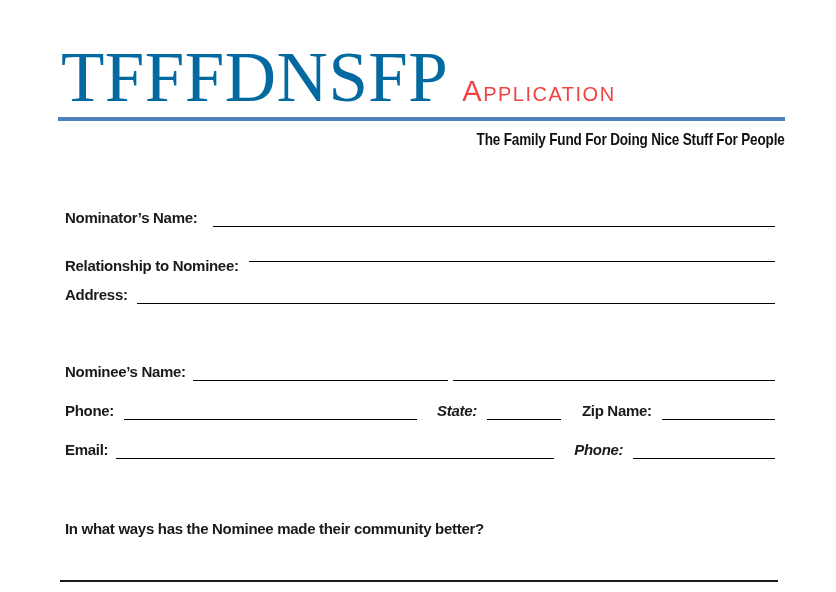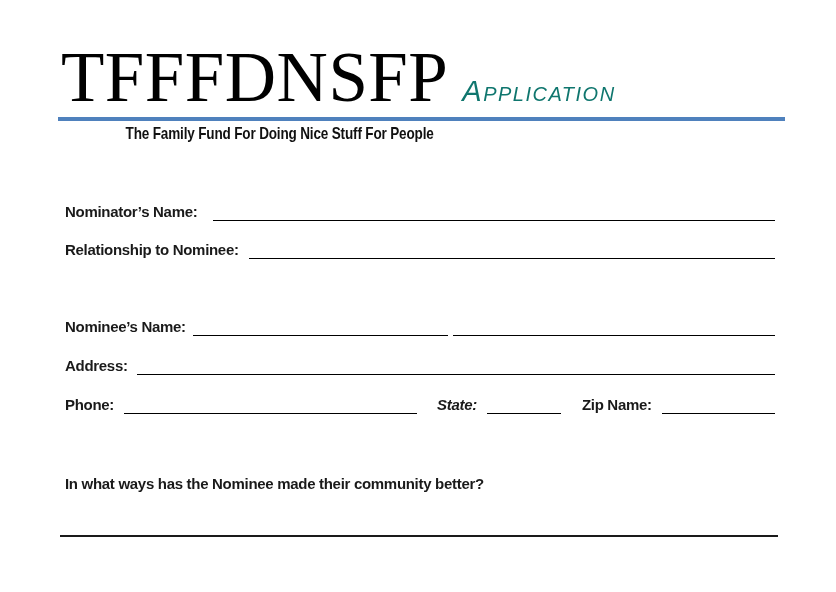--- a/index.html
+++ b/index.html
@@ -34,21 +34,22 @@
     font-size: 29px;
     font-variant: small-caps;
     letter-spacing: 1.5px;
     white-space: nowrap;
   }
   .header-rule {
     height: 4px;
     margin-top: 6px;
   }
   .subtitle-wrap {
-    margin-top: 3px;
+    text-align: right;
+    margin-top: 9px;
     height: 20px;
   }
   .subtitle-text {
     display: inline-block;
     transform: scaleX(0.82);
     transform-origin: 100% 50%;
     font-weight: 700;
     font-size: 16.5px;
     letter-spacing: -0.2px;
     white-space: nowrap;
@@ -68,21 +69,21 @@
     white-space: nowrap;
     line-height: 1.15;
     margin-top: 24px;
   }
   .fline {
     border-bottom: 1.5px solid #000000;
     height: 16px;
   }
   .grow { flex: 1 1 auto; }
   .mt-row1 { margin-top: 55px; }
-  .mt-tight { margin-top: 16px; }
+  .mt-tight { margin-top: 16px; align-items: center; }
   .mt-gap   { margin-top: 55px; }
   .mt-mid   { margin-top: 17px; }
   .ml-16 { margin-left: 16px; }
   .ml-10 { margin-left: 10px; }
   .ml-9  { margin-left: 9px; }
   .ml-8  { margin-left: 8px; }
   .ml-7  { margin-left: 7px; }
   .ml-5  { margin-left: 5px; }
   .ml-20 { margin-left: 20px; font-style: italic; }
   .ml-21 { margin-left: 21px; }
@@ -103,61 +104,67 @@
     height: 0;
   }
 </style>
 </head>
 <body>
 
 <div class="page">
 
   <div>
     <div class="title-row">
-      <span class="title-main" style="color: #000000;">TFFFDNSFP</span>
-      <span class="title-sub" style="color: #0f766e; font-style: italic;">Application</span>
+      <span class="title-main" style="color: #0369a1;">TFFFDNSFP</span>
+      <span class="title-sub" style="color: #ef4444;">Application</span>
     </div>
     <div class="header-rule" style="background: rgb(79, 129, 189);"></div>
     <div class="subtitle-wrap">
       <span class="subtitle-text">The Family Fund For Doing Nice Stuff For People</span>
     </div>
   </div>
 
   <div class="form-area">
 
     <div class="frow mt-row1">
       <span class="flabel">Nominator’s Name:</span>
       <div class="fline grow ml-16"></div>
     </div>
 
     <div class="frow mt-tight">
       <span class="flabel">Relationship to Nominee:</span>
       <div class="fline grow ml-10"></div>
     </div>
 
+    <div class="frow mt-mid">
+      <span class="flabel">Address:</span>
+      <div class="fline grow ml-9"></div>
+    </div>
+
     <div class="frow mt-gap">
       <span class="flabel">Nominee’s Name:</span>
       <div class="fline w-seg1 ml-7"></div>
       <div class="fline grow ml-5"></div>
-    </div>
-
-    <div class="frow mt-mid">
-      <span class="flabel">Address:</span>
-      <div class="fline grow ml-9"></div>
     </div>
 
     <div class="frow mt-mid">
       <span class="flabel">Phone:</span>
       <div class="fline w-city ml-10"></div>
       <span class="flabel ml-20">State:</span>
       <div class="fline w-state ml-10"></div>
       <span class="flabel ml-21">Zip Name:</span>
       <div class="fline grow ml-10"></div>
     </div>
 
+    <div class="frow mt-mid">
+      <span class="flabel">Email:</span>
+      <div class="fline w-email ml-8"></div>
+      <span class="flabel ml-20">Phone:</span>
+      <div class="fline grow ml-10"></div>
+    </div>
 
   </div>
 
   <div class="question">In what ways has the Nominee made their community better?</div>
 
   <div class="answer-line"></div>
 
 </div>
 
 </body></html>

